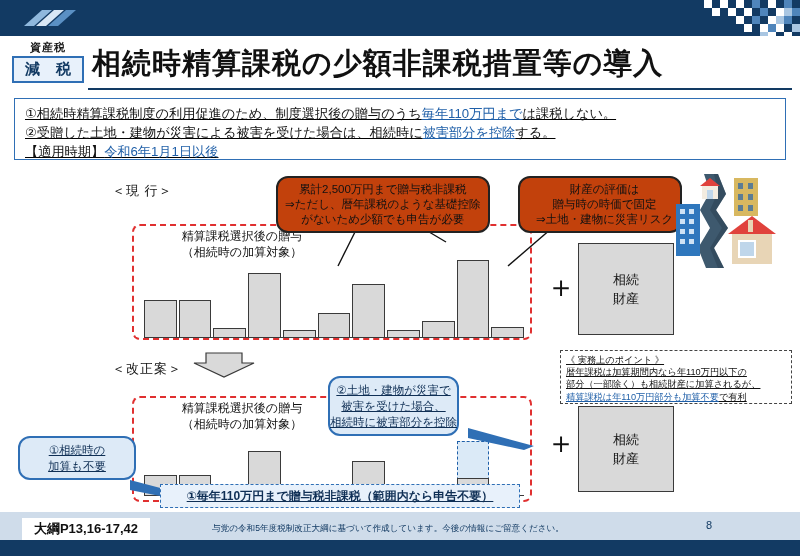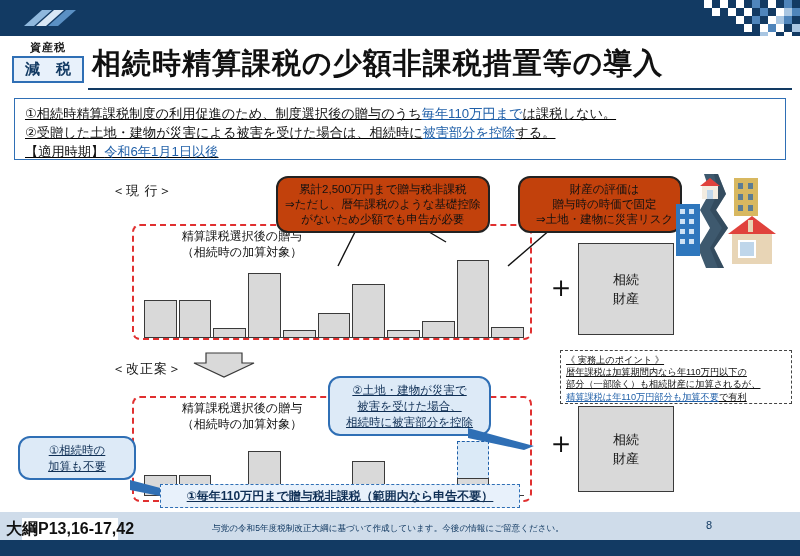--- a/index.html
+++ b/index.html
@@ -106,21 +106,21 @@
     position: absolute; border: 2px solid #222; border-radius: 12px;
     background: #c2410c; text-align: center; color: #111;
     font-size: 11.5px; line-height: 15px; padding: 4px 7px; white-space: nowrap;
   }
   #bub-2500 { left: 276px; top: 176px; }
   #bub-eval { left: 518px; top: 176px; padding-left: 16px; }
 
   .bubble-blue {
     position: absolute; border: 2px solid #2f6fb5; border-radius: 12px;
     background: #ddeaf7; text-align: center; color: #0f2f55;
-    font-size: 11.5px; line-height: 16px; padding: 4px 16px; white-space: nowrap;
+    font-size: 11.5px; line-height: 16px; padding: 4px 0; white-space: nowrap;
   }
   #bub-disaster { left: 328px; top: 376px; }
   #bub-noadd { left: 18px; top: 436px; width: 118px; }
 
   .bub-u { text-decoration: underline; }
 
   
   .leader { position: absolute; pointer-events: none; }
 
   
@@ -160,23 +160,23 @@
 
   
   #illus { position: absolute; left: 676px; top: 168px; width: 124px; height: 104px; }
 
   
   .ftr-band {
     position: absolute; left: 0; top: 512px; width: 800px; height: 44px;
     background: linear-gradient(to bottom, #cfdcea 0%, #cfdcea 64%, #123a63 64%, #123a63 100%);
   }
   #ftr-chip {
-    position: absolute; left: 22px; top: 518px; width: 96px; height: 22px;
+    position: absolute; left: 22px; top: 518px; width: 128px; height: 22px;
     background: #fff; display: flex; align-items: center; justify-content: center;
-    font-size: 16px; font-weight: 700; color: #111; white-space: nowrap;
+    font-size: 13px; font-weight: 700; color: #111; white-space: nowrap;
   }
   #ftr-note {
     position: absolute; left: 212px; top: 523px; font-size: 8.6px; color: #123a63;
     white-space: nowrap;
   }
   #ftr-page {
     position: absolute; left: 706px; top: 519px; font-size: 11px; color: #123a63;
   }
 </style>
 </head>

